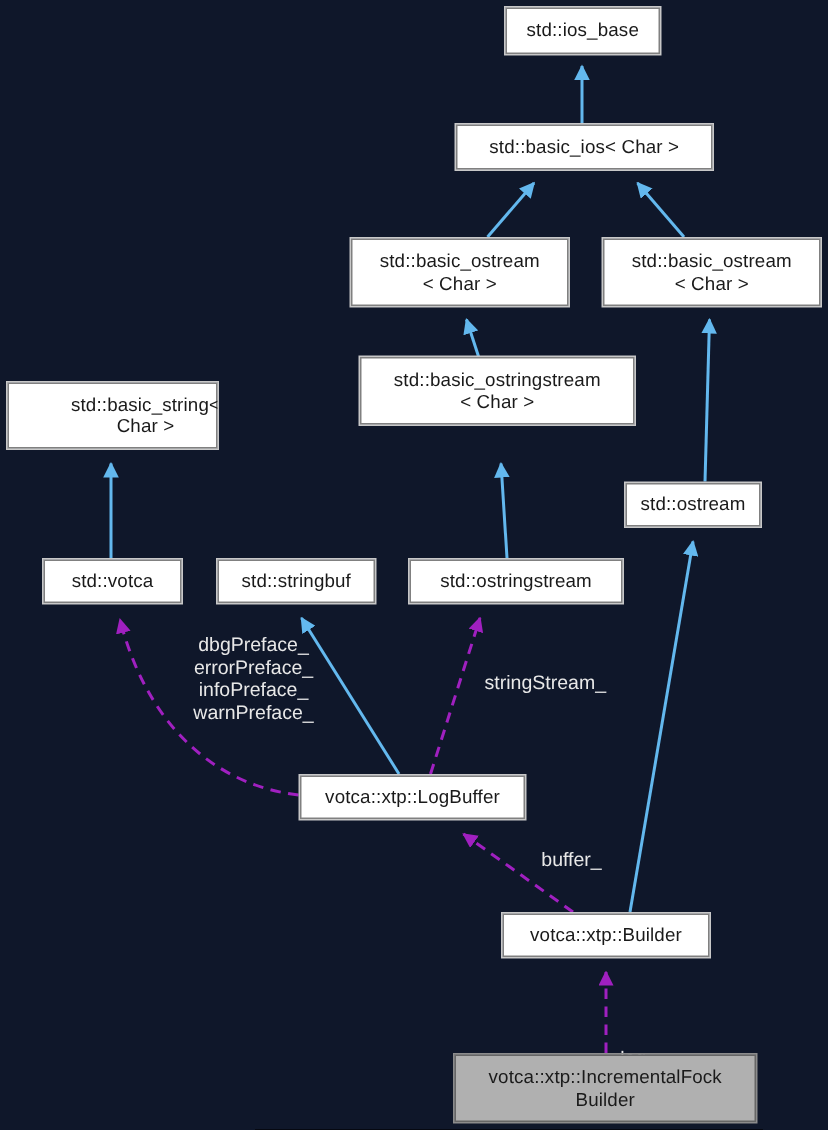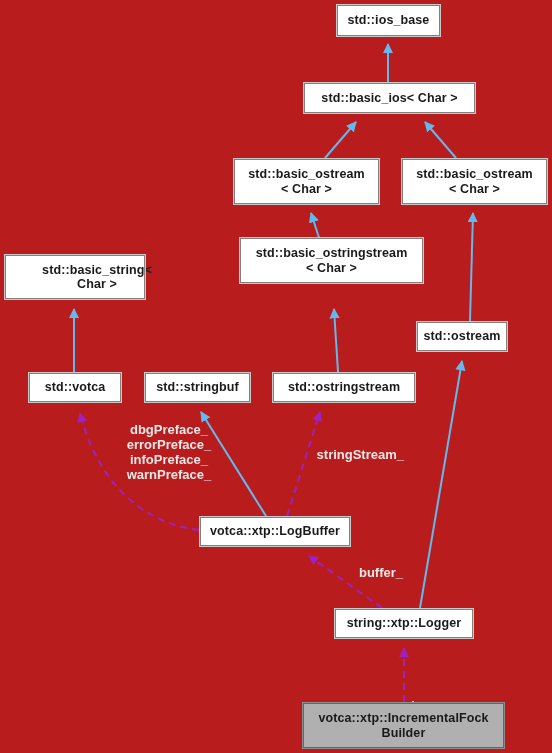--- a/index.html
+++ b/index.html
@@ -5,24 +5,23 @@
 <style>
   html, body {
     margin: 0;
     padding: 0;
     background: #000000;
   }
   #diagram {
     position: relative;
     width: 552px;
     height: 753px;
-    background: #b91c1c;
+    background: #0f172a;
     overflow: hidden;
     font-family: "Liberation Sans", sans-serif;
-    font-weight: bold;
   }
   #edge-layer {
     position: absolute;
     left: 0;
     top: 0;
     width: 552px;
     height: 753px;
     pointer-events: none;
   }
   .node {
@@ -172,21 +171,21 @@
 
   <div class="node" style="left:273px; top:373px; width:142px; height:29px;">
     <span class="node-label">std::ostringstream</span>
   </div>
 
   <div class="node" style="left:200px; top:517px; width:150px; height:29px;">
     <span class="node-label">votca::xtp::LogBuffer</span>
   </div>
 
   <div class="node" style="left:335px; top:609px; width:138px; height:29px;">
-    <span class="node-label">string::xtp::Logger</span>
+    <span class="node-label">votca::xtp::Builder</span>
   </div>
 
   <div class="node current" style="left:303px; top:703px; width:201px; height:45px;">
     <span class="node-label">votca::xtp::IncrementalFock
 Builder</span>
   </div>
 
   <div class="edge-label" style="left:123px; top:422px; width:92px;">dbgPreface_
 errorPreface_
 infoPreface_

